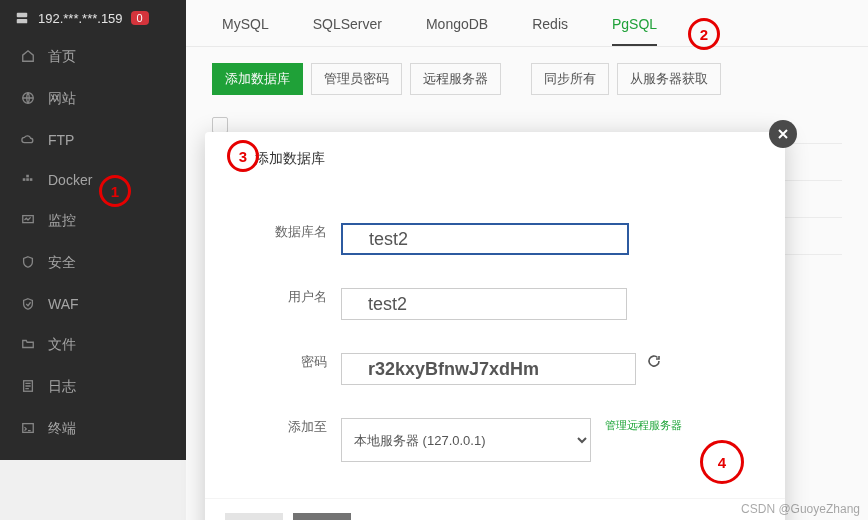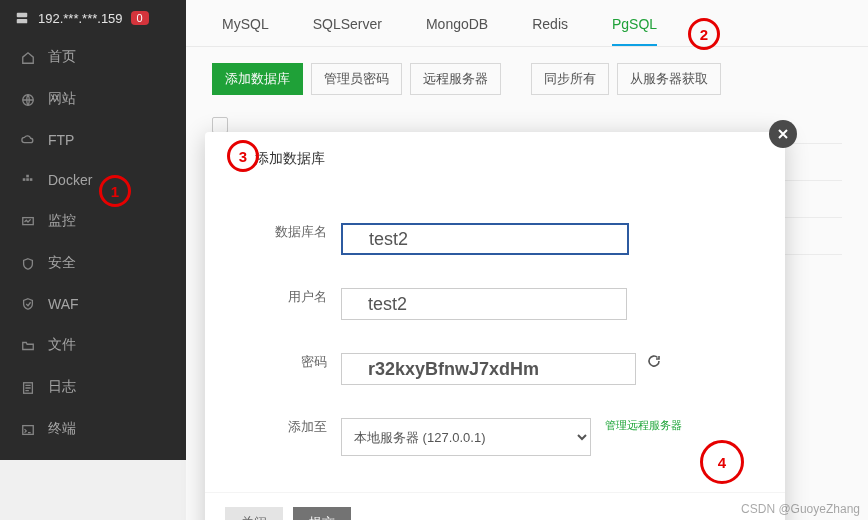--- a/index.html
+++ b/index.html
@@ -1,44 +1,44 @@
 <!DOCTYPE html>
 <html><head>
 <meta charset="utf-8">
 <style>
 * { margin: 0; padding: 0; box-sizing: border-box; font-family: -apple-system, BlinkMacSystemFont, "Segoe UI", "Microsoft YaHei", sans-serif; }
 body { width: 868px; height: 520px; overflow: hidden; background: #f5f5f5; position: relative; }
 .sidebar { position: absolute; left: 0; top: 0; width: 186px; height: 460px; background: #2c2c2c; color: #a8a8a8; }
 .sidebar-header { display: flex; align-items: center; padding: 10px 14px; color: #e8e8e8; font-size: 13px; gap: 8px; }
 .badge-count { background: #d9363e; color: #fff; border-radius: 4px; padding: 1px 6px; font-size: 11px; }
-.sidebar-item { display: flex; align-items: flex-end; padding: 12px 20px; font-size: 14px; gap: 12px; cursor: pointer; color: #a8a8a8; }
+.sidebar-item { display: flex; align-items: flex-start; padding: 12px 20px; font-size: 14px; gap: 12px; cursor: pointer; color: #a8a8a8; }
 .sidebar-item.active { background: #1f1f1f; color: #fff; }
 .icon { width: 16px; height: 16px; display: inline-flex; align-items: center; justify-content: center; flex-shrink: 0; }
 .main { position: absolute; left: 186px; top: 0; right: 0; height: 520px; background: #fff; }
 .tabs { display: flex; gap: 44px; padding: 16px 36px 0 36px; border-bottom: 1px solid #eee; }
 .tab { padding-bottom: 12px; font-size: 14px; color: #555; cursor: pointer; }
-.tab.active { color: #20a53a; border-bottom: 2px solid #0ea5e9; }
+.tab.active { color: #20a53a; border-bottom: 2px solid #404040; }
 .toolbar { display: flex; gap: 8px; padding: 16px 26px 12px 26px; }
 .btn { padding: 6px 12px; font-size: 13px; border: 1px solid #ddd; background: #fff; cursor: pointer; color: #555; }
 .btn.primary { background: #20a53a; color: #fff; border-color: #20a53a; }
 .table { padding: 0 26px; }
 .table-row { display: flex; align-items: center; border-bottom: 1px solid #f0f0f0; padding: 10px 0; }
 .checkbox { width: 16px; height: 16px; border: 1px solid #ccc; border-radius: 2px; }
 .modal-backdrop { position: absolute; inset: 0; background: rgba(0,0,0,0.02); }
 .modal { position: absolute; left: 205px; top: 132px; width: 580px; background: #fff; border-radius: 4px; box-shadow: 0 4px 24px rgba(0,0,0,0.2); }
 .modal-header { display: flex; align-items: center; justify-content: space-between; padding: 18px 8px 16px 50px; }
 .modal-title { font-size: 14px; color: #333; }
 .modal-close { position: absolute; right: -12px; top: -12px; width: 28px; height: 28px; border-radius: 50%; background: #4a4a4a; color: #fff; display: flex; align-items: center; justify-content: center; cursor: pointer; font-size: 14px; }
 .modal-body { padding: 6px 50px 20px 50px; }
 .form-row { display: flex; align-items: flex-start; margin-bottom: 16px; margin-top: 33px; }
 .form-label { width: 86px; text-align: right; font-size: 13px; color: #666; padding-right: 14px; }
 .form-input { flex: 0 0 250px; height: 32px; border: 1px solid #ccc; padding: 0 26px; font-size: 18px; color: #555; }
 .form-input.focused { border: 2px solid #2c5aa0; outline: none; }
 .form-input.wide { flex: 0 0 280px; font-weight: bold; }
-.form-select { flex: 0 0 250px; height: 38px; border: 1px solid #ccc; padding: 0 8px; font-size: 13px; color: #555; background: #fff; }
+.form-select { flex: 0 0 250px; height: 44px; border: 1px solid #ccc; padding: 0 8px; font-size: 13px; color: #555; background: #fff; }
 .refresh-btn { margin-left: 10px; cursor: pointer; color: #555; }
 .link-green { color: #20a53a; font-size: 11px; margin-left: 14px; cursor: pointer; }
 .status-row { display: flex; align-items: center; justify-content: center; gap: 6px; font-size: 13px; margin-top: 4px; }
 .status-ok { color: #20a53a; }
 .status-label { color: #666; }
 .detect-link { color: #20a53a; margin-left: 14px; cursor: pointer; display: inline-flex; align-items: center; gap: 4px; }
 .modal-footer { display: flex; justify-content: flex-start; gap: 10px; padding: 14px 20px; border-top: 1px solid #f4f4f4; }
 .btn-close { padding: 7px 16px; background: #e4e4e4; color: #666; border: none; cursor: pointer; font-size: 13px; }
 .btn-submit { padding: 7px 16px; background: #737373; color: #fff; border: none; cursor: pointer; font-size: 13px; }
 .annotation { position: absolute; border: 3px solid #e60000; border-radius: 50%; color: #e60000; display: flex; align-items: center; justify-content: center; font-size: 15px; font-weight: bold; pointer-events: none; }

